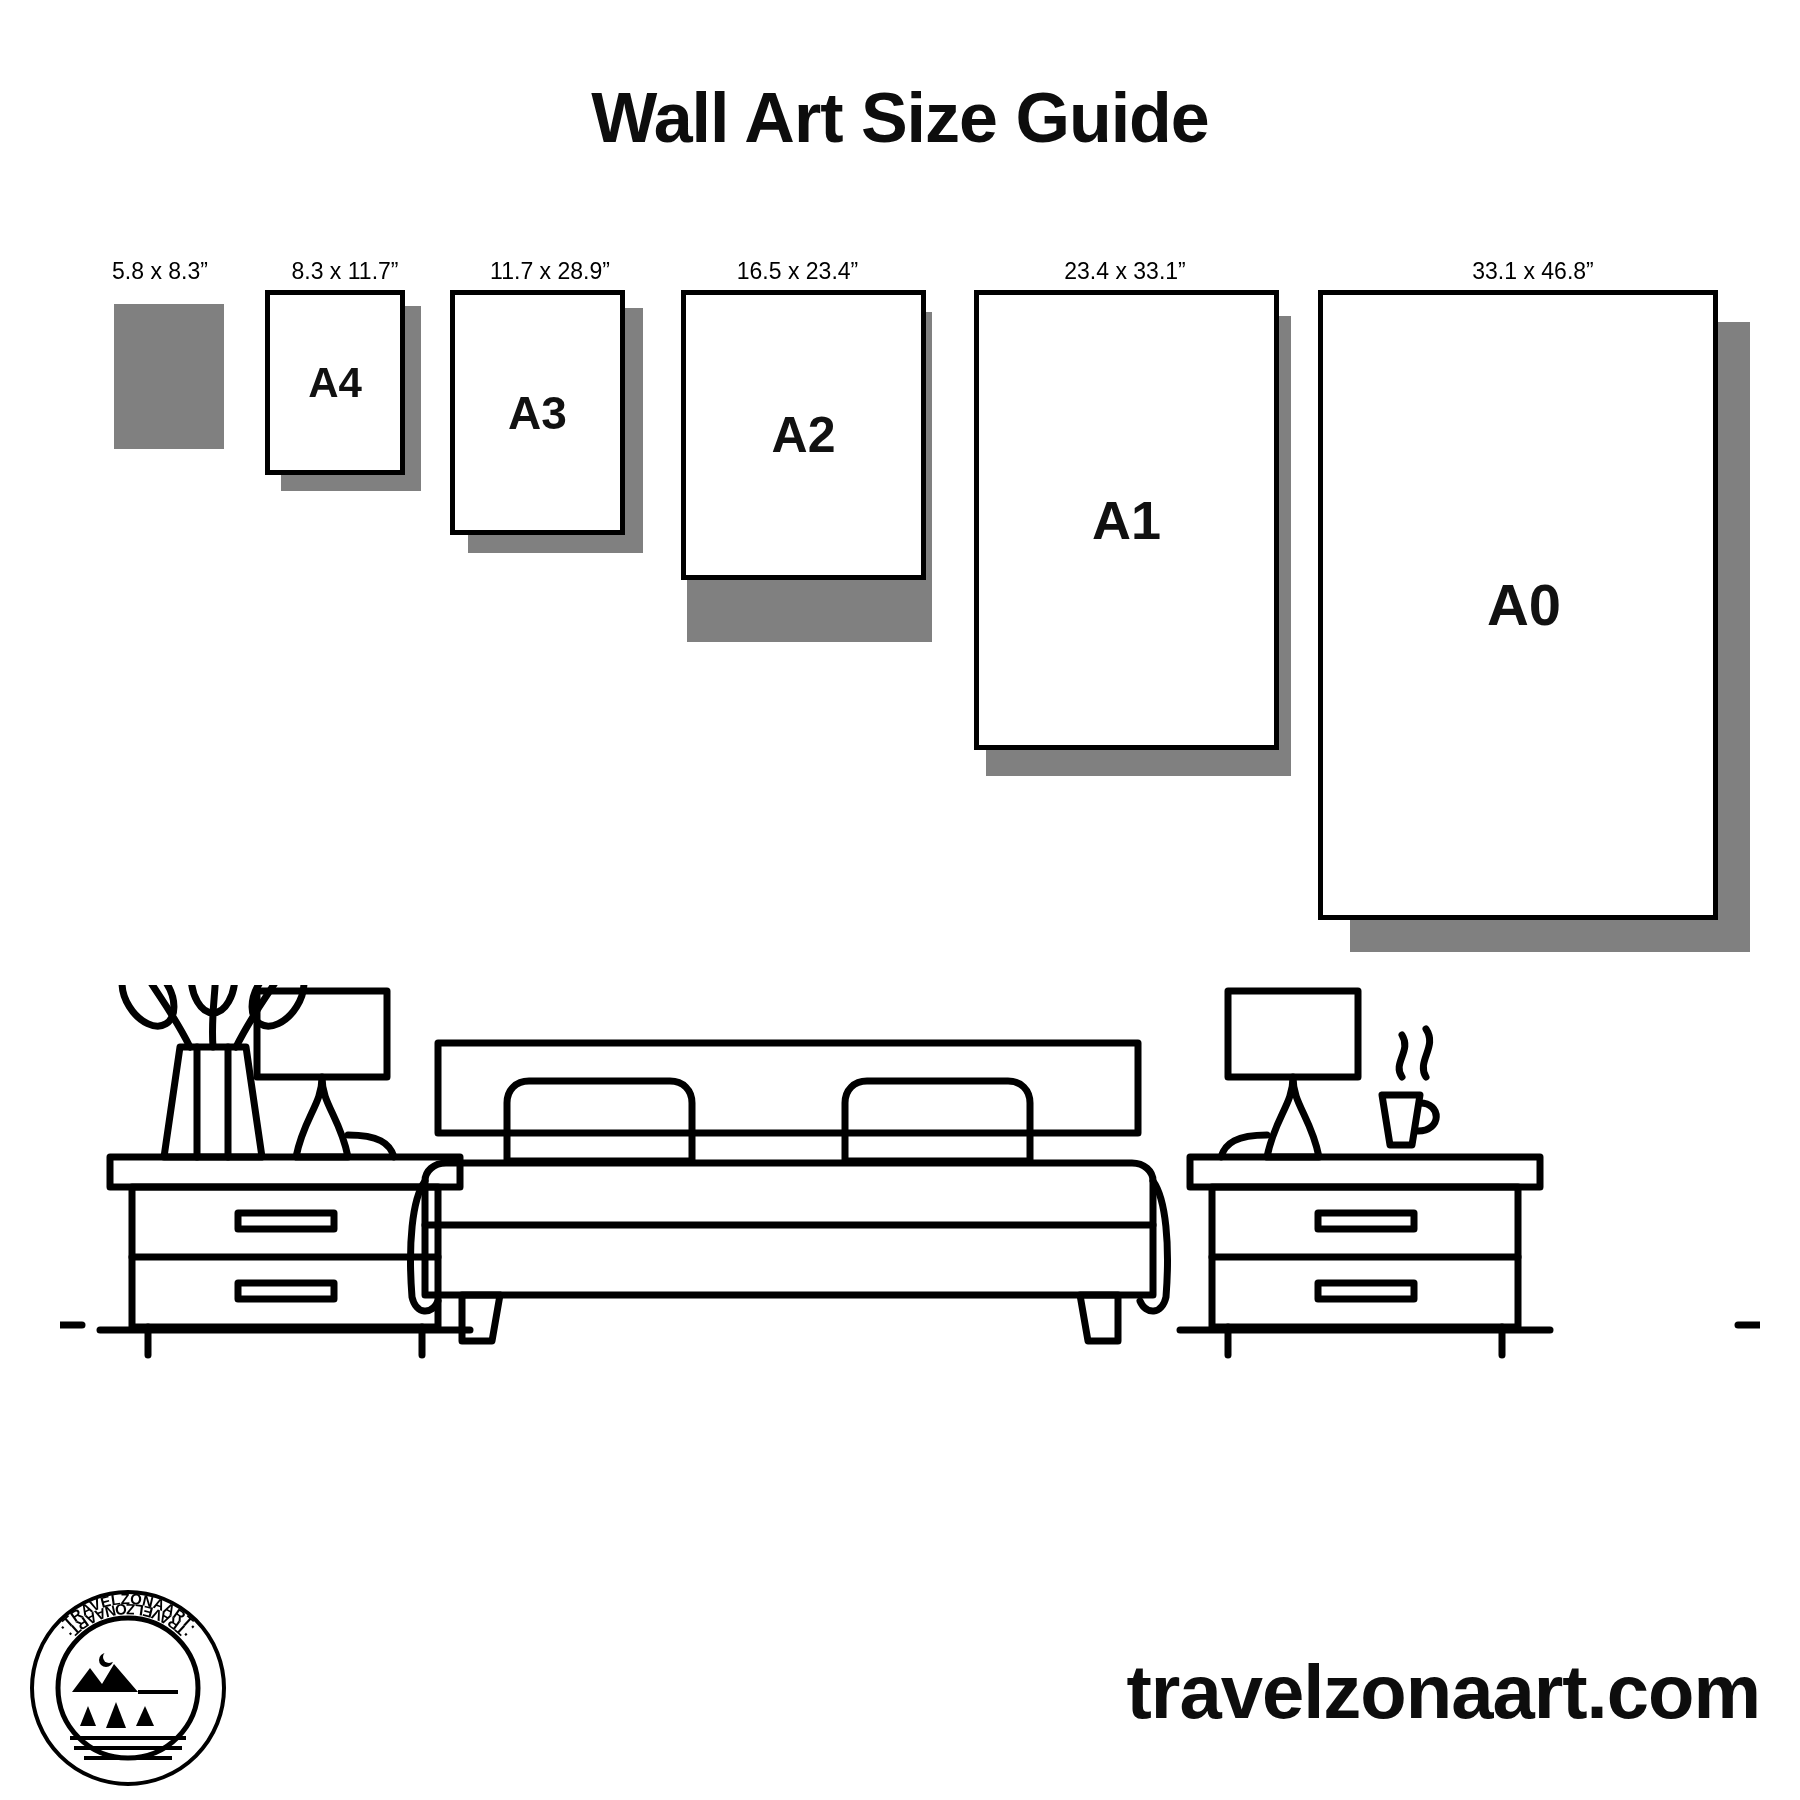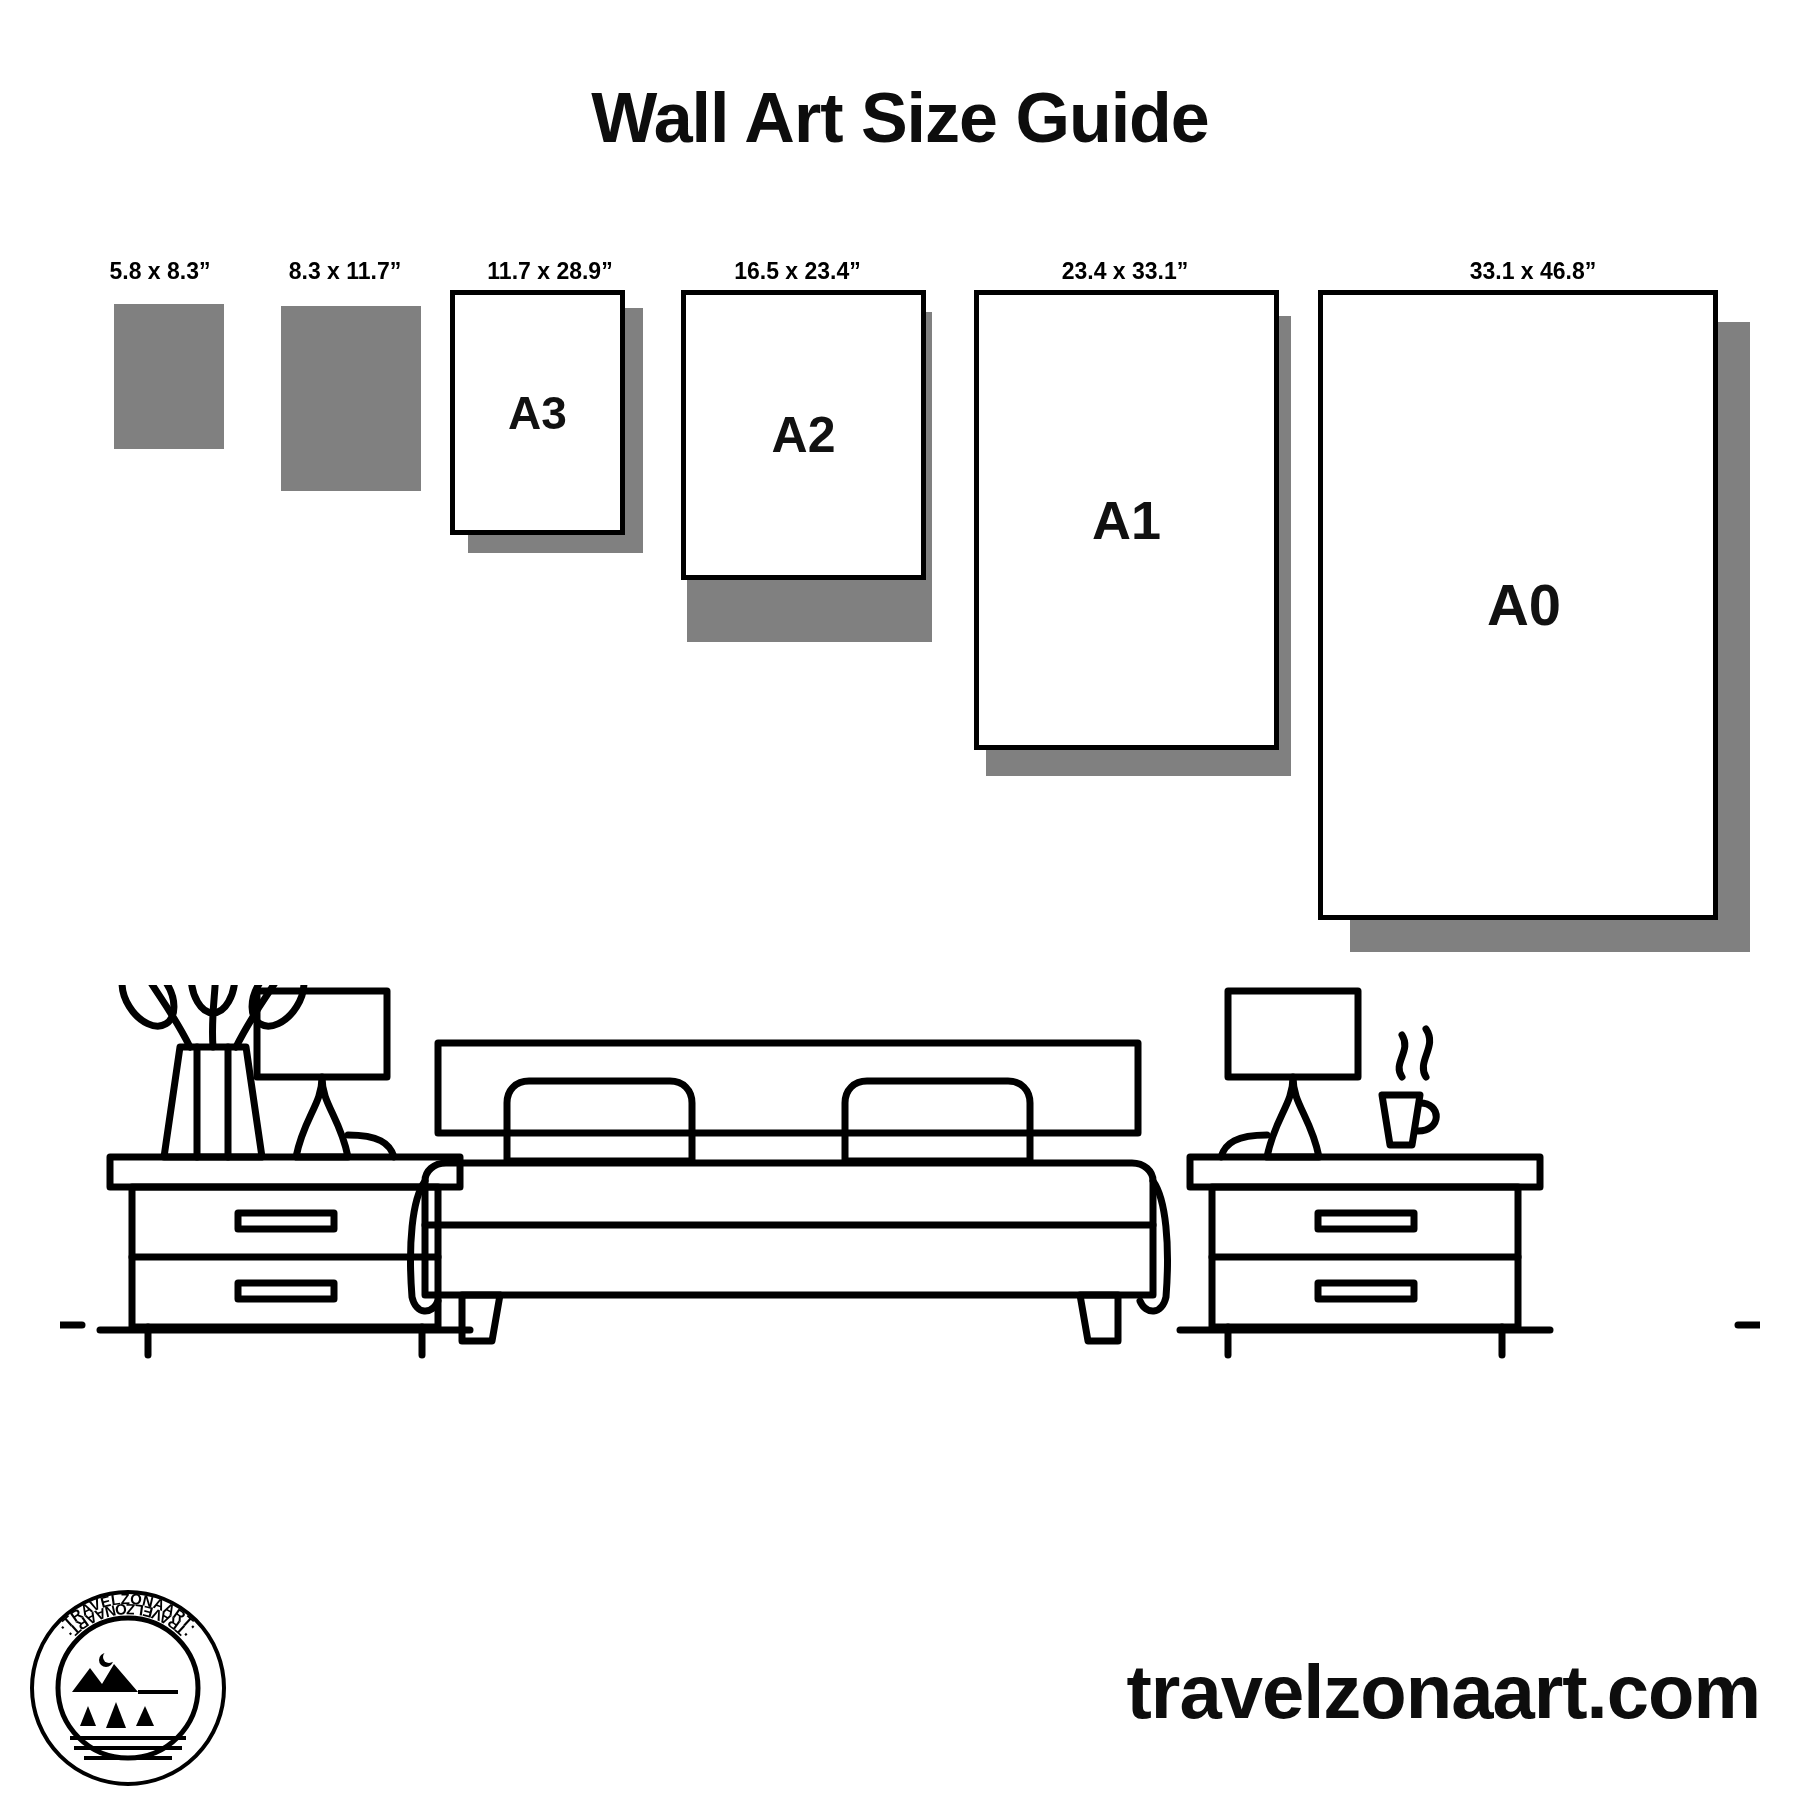--- a/index.html
+++ b/index.html
@@ -39,21 +39,21 @@
   }
   .frame-group {
     position: absolute;
   }
   .frame-dim {
     position: absolute;
     left: 0;
     width: 100%;
     text-align: center;
     font-size: 23px;
-    font-weight: bold;
+    font-weight: normal;
     color: #000;
     white-space: nowrap;
   }
   .frame-shadow {
     position: absolute;
     background: #808080;
   }
   .frame-box {
     position: absolute;
     background: #ffffff;
@@ -106,20 +106,23 @@
 <div id="frames-row">
 
   <div class="frame-group" style="left:100px; top:290px; width:120px; height:160px;">
     <div class="frame-dim" style="top:-32px;">5.8 x 8.3”</div>
     <div class="frame-shadow" style="left:14px; top:14px; width:110px; height:145px;"></div>
   </div>
 
   <div class="frame-group" style="left:265px; top:290px; width:160px; height:200px;">
     <div class="frame-dim" style="top:-32px;">8.3 x 11.7”</div>
     <div class="frame-shadow" style="left:16px; top:16px; width:140px; height:185px;"></div>
+    <div class="frame-box" style="left:0; top:0; width:140px; height:185px;">
+      <span class="frame-label" style="font-size:42px;">A4</span>
+    </div>
   </div>
 
   <div class="frame-group" style="left:450px; top:290px; width:200px; height:270px;">
     <div class="frame-dim" style="top:-32px;">11.7 x 28.9”</div>
     <div class="frame-shadow" style="left:18px; top:18px; width:175px; height:245px;"></div>
     <div class="frame-box" style="left:0; top:0; width:175px; height:245px;">
       <span class="frame-label" style="font-size:46px;">A3</span>
     </div>
   </div>
 

